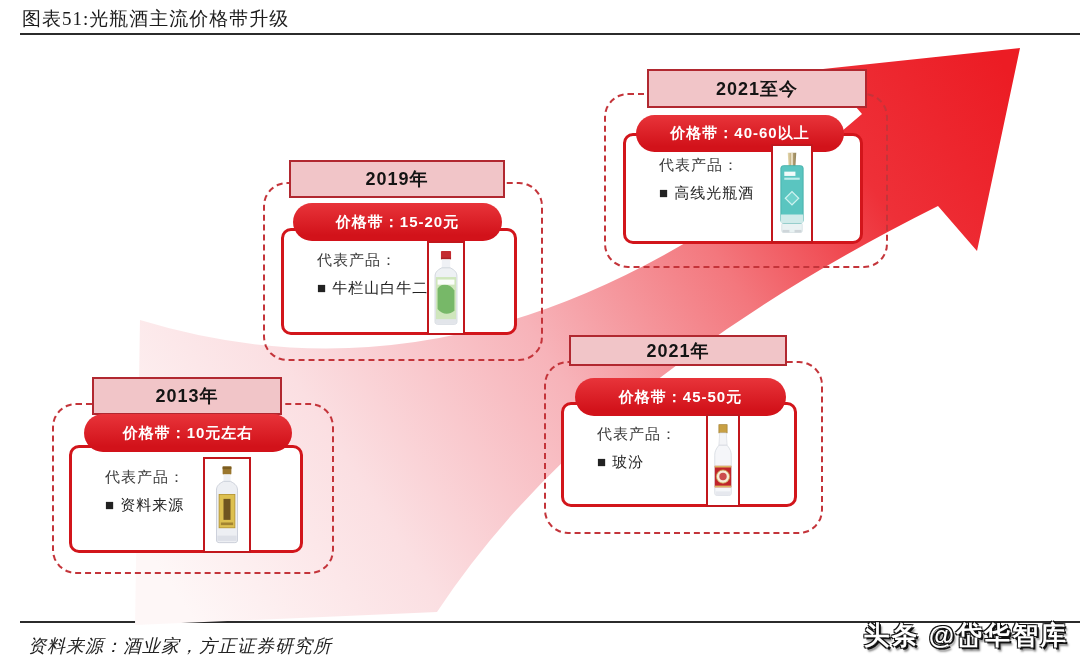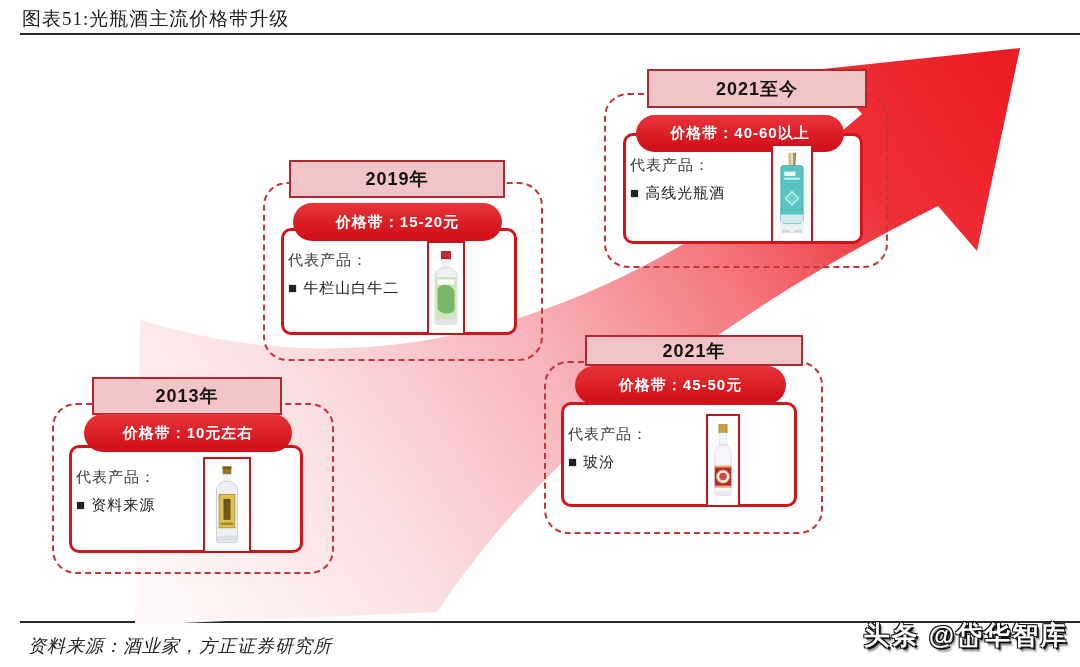--- a/index.html
+++ b/index.html
@@ -29,21 +29,21 @@
   .dashed{
     position:absolute;border:2px dashed #c4343a;border-radius:24px;z-index:2;background:transparent;
   }
   .year{
     position:absolute;background:#f1c5c8;border:2px solid #b12830;z-index:3;
     display:flex;align-items:center;justify-content:center;
     font-size:18px;font-weight:bold;color:#141414;letter-spacing:1px;box-sizing:border-box;
   }
   .inner{
     position:absolute;background:#fff;border:3px solid #d2151b;border-radius:10px;z-index:3;
-    box-sizing:border-box;padding:20px 8px 0 4px;
+    box-sizing:border-box;padding:20px 8px 0 33px;
   }
   .prod-label{font-size:15px;color:#3a3a3a;letter-spacing:1px;}
   .prod-item{font-size:15px;color:#222;margin-top:9px;letter-spacing:1px;}
   .pill{
     position:absolute;background:linear-gradient(180deg,#e8343a 0%,#d2121a 85%);
     border-radius:19px;z-index:4;display:flex;align-items:center;justify-content:center;
     color:#fff;font-size:15px;font-weight:bold;letter-spacing:1px;box-sizing:border-box;
   }
   .cell{
     position:absolute;background:#fff;border:2px solid #c2161c;z-index:5;box-sizing:border-box;
@@ -57,22 +57,22 @@
   .s1-inner {left:69px;top:445px;width:234px;height:108px;}
   .s1-cell  {left:203px;top:457px;width:48px;height:96px;}
 
   .s2-dashed{left:263px;top:182px;width:276px;height:175px;}
   .s2-year  {left:289px;top:160px;width:216px;height:38px;}
   .s2-pill  {left:293px;top:203px;width:209px;height:38px;}
   .s2-inner {left:281px;top:228px;width:236px;height:107px;}
   .s2-cell  {left:427px;top:241px;width:38px;height:94px;}
 
   .s3-dashed{left:544px;top:361px;width:275px;height:169px;}
-  .s3-year  {left:569px;top:335px;width:218px;height:31px;margin-left:16px;}
-  .s3-pill  {left:575px;top:366px;width:211px;height:38px;}
+  .s3-year  {left:569px;top:335px;width:218px;height:31px;}
+  .s3-pill  {left:575px;top:378px;width:211px;height:38px;}
   .s3-inner {left:561px;top:402px;width:236px;height:105px;}
   .s3-cell  {left:706px;top:414px;width:34px;height:93px;}
 
   .s4-dashed{left:604px;top:93px;width:280px;height:171px;}
   .s4-year  {left:647px;top:69px;width:220px;height:39px;}
   .s4-pill  {left:636px;top:115px;width:208px;height:37px;}
   .s4-inner {left:623px;top:133px;width:240px;height:111px;}
   .s4-cell  {left:771px;top:144px;width:42px;height:99px;}
 </style>
 </head>

